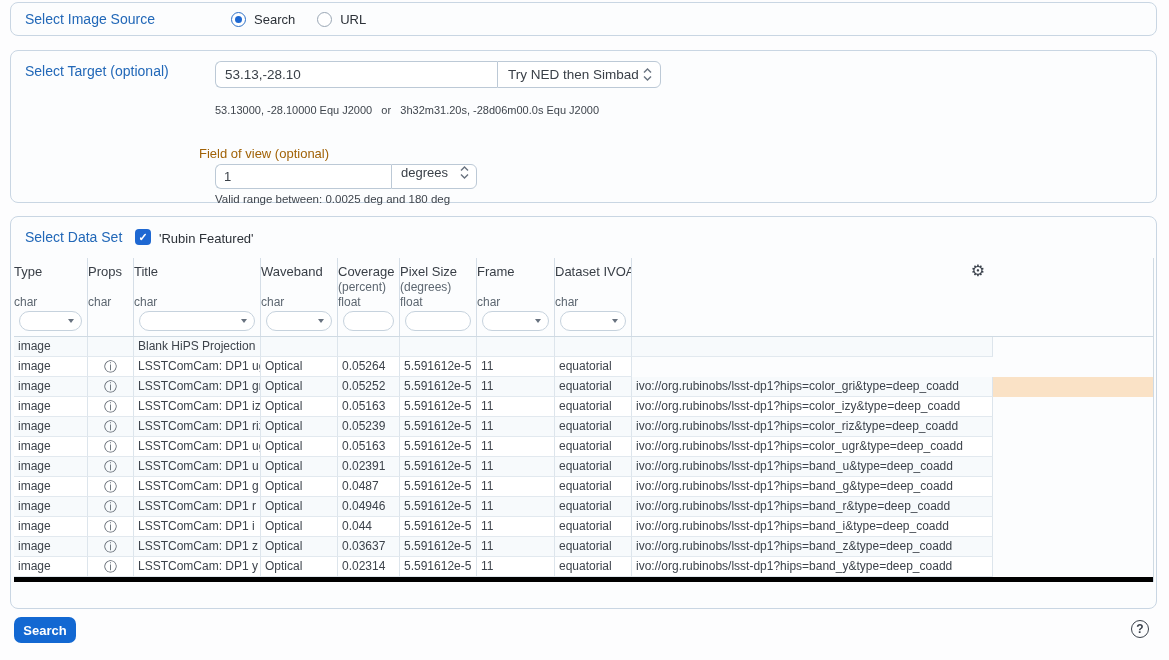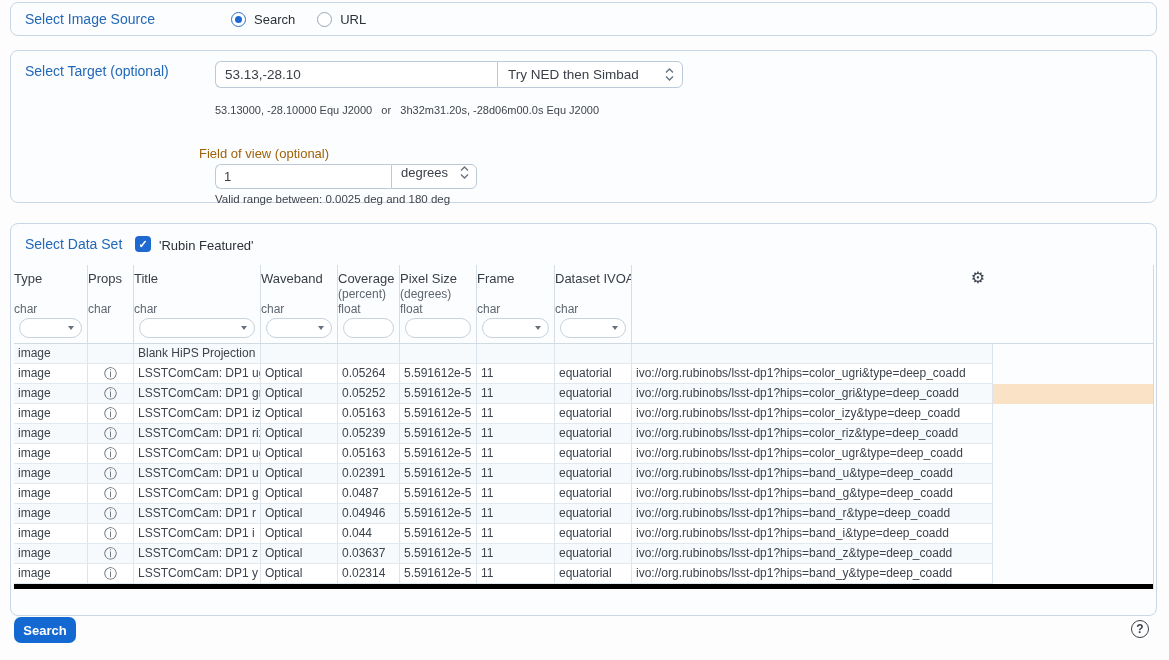--- a/index.html
+++ b/index.html
@@ -16,37 +16,37 @@
   body{
     width:1169px;height:660px;position:relative;overflow:hidden;
     background:#fdfdfe;font-family:"Liberation Sans",sans-serif;color:var(--text);
   }
   .panel{
     position:absolute;left:10px;width:1147px;box-sizing:border-box;
     background:#fcfdfe;border:1px solid var(--panel-border);border-radius:8px;
   }
   #panel-source{top:2px;height:34px}
   #panel-target{top:50px;height:153px}
-  #panel-dataset{top:223px;height:393px}
+  #panel-dataset{top:216px;height:393px}
   .section-label{position:absolute;left:14px;color:var(--label-blue);font-size:14px;}
 
   
   #panel-source .section-label{top:8px}
   .radio-group{position:absolute;left:220px;top:0;height:32px;display:flex;align-items:center;gap:8px}
   .radio{width:15px;height:15px;border-radius:50%;border:1px solid #9aa7b5;background:#fff;box-sizing:border-box;position:relative;flex:none}
   .radio.sel{border-color:#2e71c8}
   .radio.sel::after{content:"";position:absolute;inset:3px;background:var(--accent);border-radius:50%}
   .radio-label{font-size:13px;color:#2c3138;margin-right:14px}
 
   
   #panel-target .section-label{top:12px}
   .tgt-group{position:absolute;left:204px;top:10px;display:flex;height:27px}
   .box{border:1px solid #bcc9d6;background:#fff;box-sizing:border-box;display:flex;align-items:center;font-size:13.5px;color:#3a4048}
   .tgt-input{width:282px;border-radius:6px 0 0 6px;border-right:none;padding:4px 9px}
-  .tgt-select{width:186px;border-radius:0 6px 6px 0;justify-content:space-between;padding:0 8px 0 10px;cursor:pointer}
+  .tgt-select{width:164px;border-radius:0 6px 6px 0;justify-content:space-between;padding:0 8px 0 10px;cursor:pointer}
   .spinner{display:flex;flex-direction:column;gap:1px;align-items:center}
   .spinner svg{display:block}
   .resolved{position:absolute;left:204px;top:53px;font-size:11px;color:#3f454d;white-space:pre}
   .fov-label{position:absolute;left:188px;top:95px;font-size:13px;color:#a16207}
   .fov-group{position:absolute;left:204px;top:113px;display:flex;height:25px}
   .fov-input{width:176px;border-radius:6px 0 0 6px;border-right:none;padding:0 8px;font-size:13px}
   .fov-select{width:86px;border-radius:0 6px 6px 0;justify-content:space-between;padding:0 7px 8px 9px;font-size:13px;cursor:pointer}
   .fov-hint{position:absolute;left:204px;top:142px;font-size:11.5px;color:#3f454d}
 
   
@@ -197,21 +197,20 @@
         </div>
         <div class="t-row">
           <div class="t-cell c0">image</div>
           <div class="t-cell c1"><span class="info-ic">ⓘ</span></div>
           <div class="t-cell c2">LSSTComCam: DP1 ugri</div>
           <div class="t-cell c3">Optical</div>
           <div class="t-cell c4">0.05264</div>
           <div class="t-cell c5">5.591612e-5</div>
           <div class="t-cell c6">11</div>
           <div class="t-cell c7">equatorial</div>
-          <div class="t-cell c8">ivo://org.rubinobs/lsst-dp1?hips=color_ugri&amp;type=deep_coadd</div>
           <div class="t-cell filler"></div>
         </div>
         <div class="t-row sel">
           <div class="t-cell c0">image</div>
           <div class="t-cell c1"><span class="info-ic">ⓘ</span></div>
           <div class="t-cell c2">LSSTComCam: DP1 gri</div>
           <div class="t-cell c3">Optical</div>
           <div class="t-cell c4">0.05252</div>
           <div class="t-cell c5">5.591612e-5</div>
           <div class="t-cell c6">11</div>

